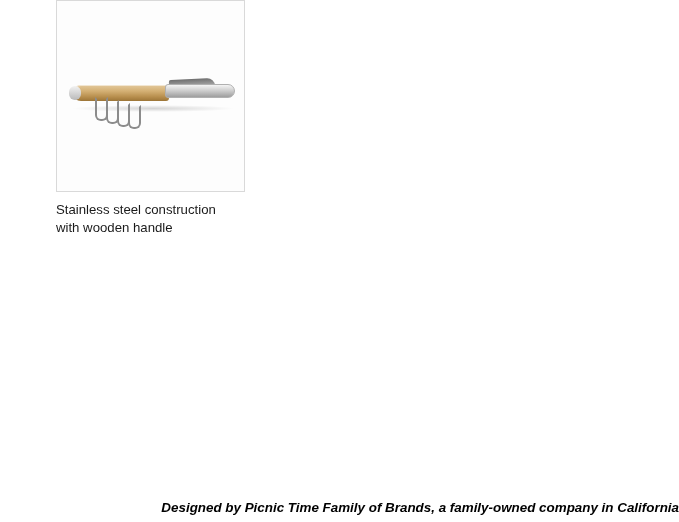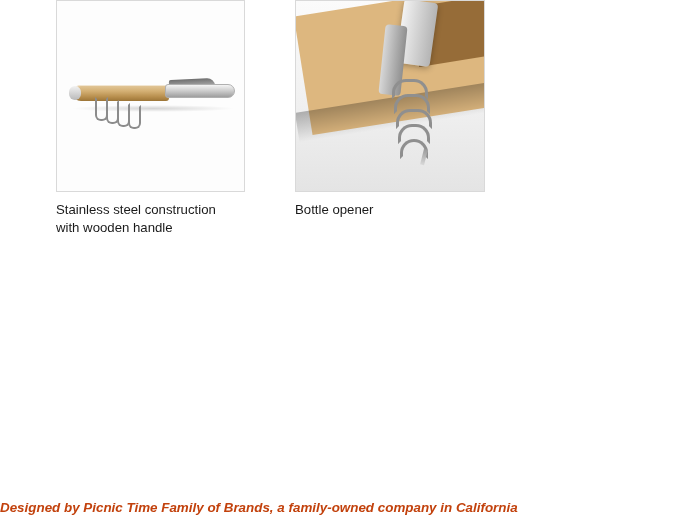--- a/index.html
+++ b/index.html
@@ -344,26 +344,26 @@
     background: linear-gradient(180deg,#9a9a9a,#d8d8d8);
     transform: rotate(14deg);
   }
 
   
   .footer {
     position: absolute;
     left: 0;
     top: 500px;
     width: 679px;
-    text-align: left;
+    text-align: right;
     font-family: "Liberation Sans", sans-serif;
     font-style: italic;
     font-weight: bold;
     font-size: 13.4px;
-    color: #c2410c;
+    color: #000000;
   }
 </style>
 </head>
 <body>
 
 <div class="feature-row">
 
   <div class="feature f0">
     <div class="photo">
       <div class="p1-bg"></div>
@@ -379,35 +379,16 @@
             <span></span>
             <span></span>
         </div>
       </div>
     </div>
     <div class="caption">Stainless steel construction
 with wooden handle</div>
   </div>
 
 
-  <div class="feature f2">
-    <div class="photo">
-      <div class="p3-bg"></div>
-      <div class="p3-board"></div>
-      <div class="p3-board-dark"></div>
-      <div class="p3-board-shadow"></div>
-      <div class="p3-lever"></div>
-      <div class="p3-lever2"></div>
-      <div class="p3-screw">
-        <span></span>
-          <span></span>
-          <span></span>
-          <span></span>
-          <span></span>
-      </div>
-      <div class="p3-screw-tip"></div>
-    </div>
-    <div class="caption">Bottle opener</div>
-  </div>
 
 </div>
 
 <div class="footer">Designed by Picnic Time Family of Brands, a family-owned company in California</div>
 
 </body></html>

